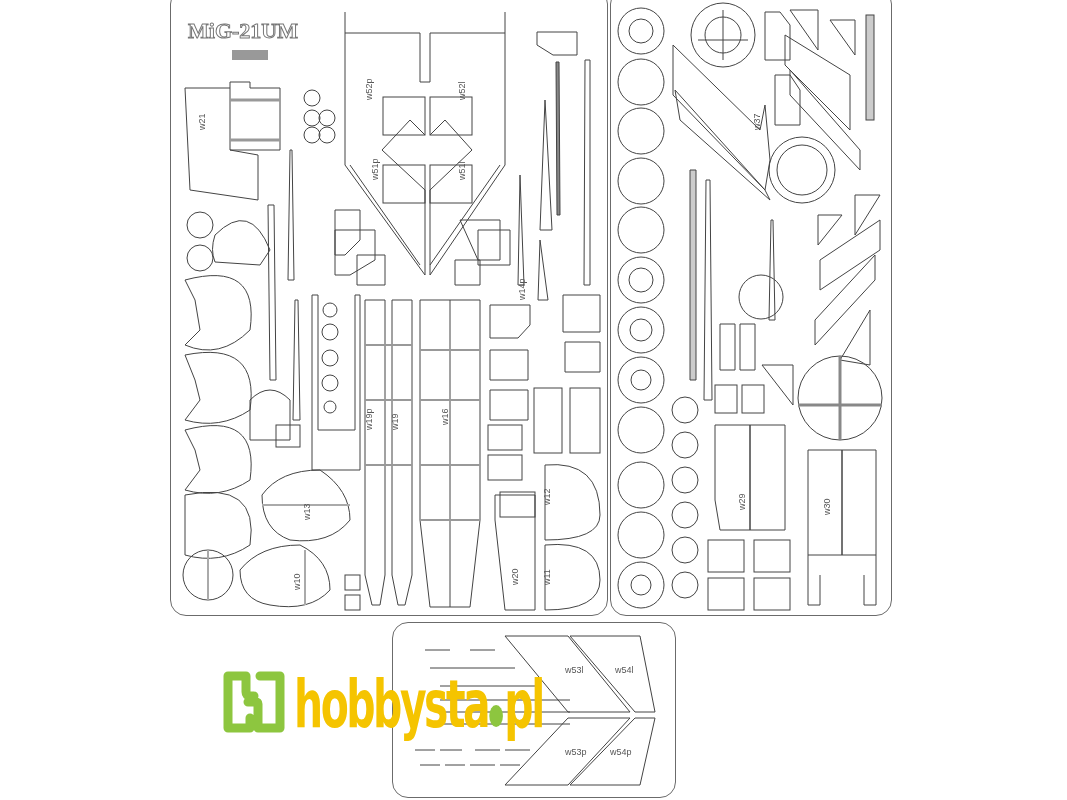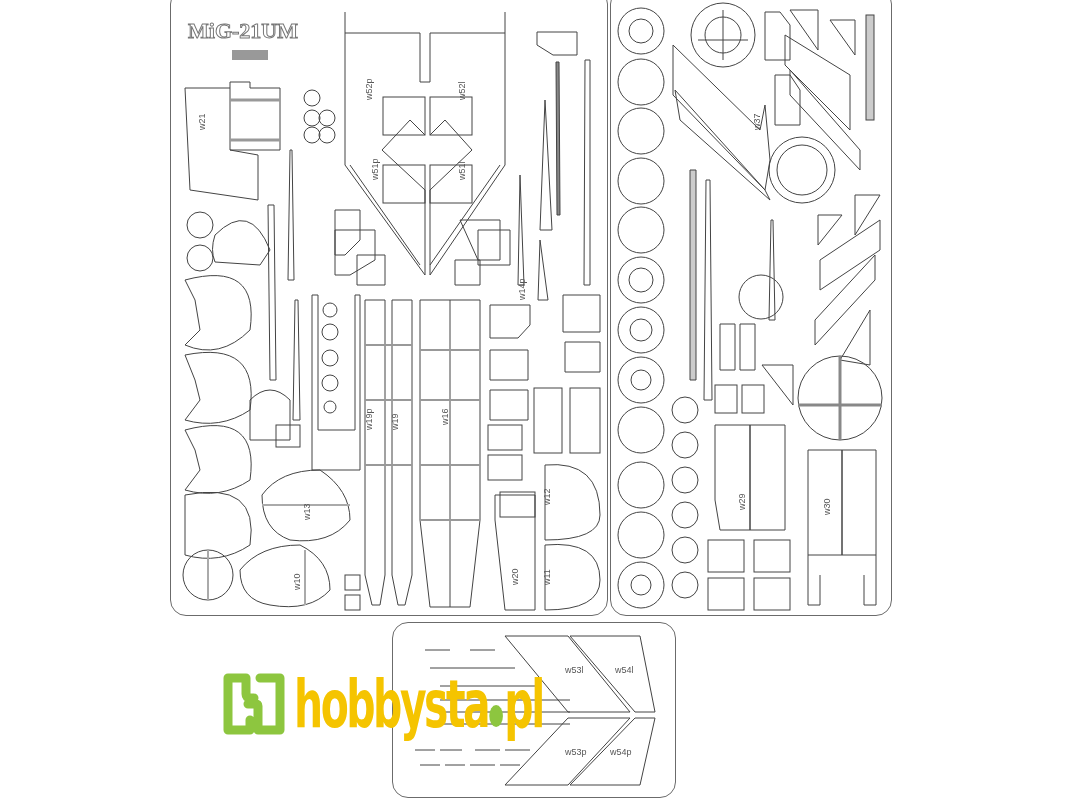--- a/index.html
+++ b/index.html
@@ -1,21 +1,21 @@
 <!DOCTYPE html>
 <html><head>
 <meta charset="utf-8">
 <style>
   html,body{margin:0;padding:0;background:#ffffff;}
   body{width:1067px;height:800px;position:relative;overflow:hidden;font-family:"Liberation Sans",sans-serif;}
   .sheet{position:absolute;border:1.5px solid #6b6b6b;border-radius:16px;background:#fff;}
   svg{position:absolute;left:0;top:0;}
   .lbl{font-family:"Liberation Sans",sans-serif;font-size:9px;fill:#555;}
   .ttl{font-family:"Liberation Serif",serif;font-weight:bold;font-size:22px;fill:#fff;stroke:#777;stroke-width:1;}
-  .watermark{position:absolute;left:220px;top:668px;display:flex;align-items:flex-end;}
+  .watermark{position:absolute;left:220px;top:668px;display:flex;}
   .wm-text{font-family:"DejaVu Sans",sans-serif;font-weight:bold;font-size:66px;line-height:66px;letter-spacing:-4px;transform:scaleX(0.62);transform-origin:left bottom;white-space:nowrap;}
   .wm-dot{display:inline-block;width:22px;height:22px;border-radius:50%;vertical-align:baseline;margin:0 2px;}
 </style>
 </head>
 <body>
 
 <div class="sheet" style="left:170px;top:-12px;width:436px;height:626px;"></div>
 
 <div class="sheet" style="left:610px;top:-12px;width:280px;height:626px;"></div>
 

